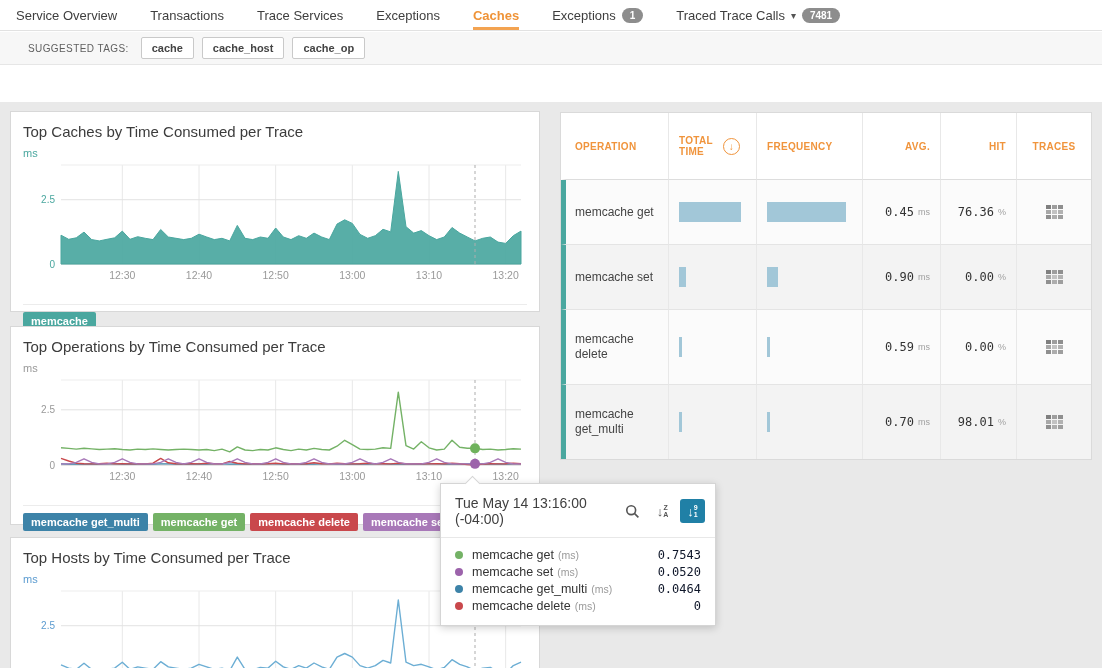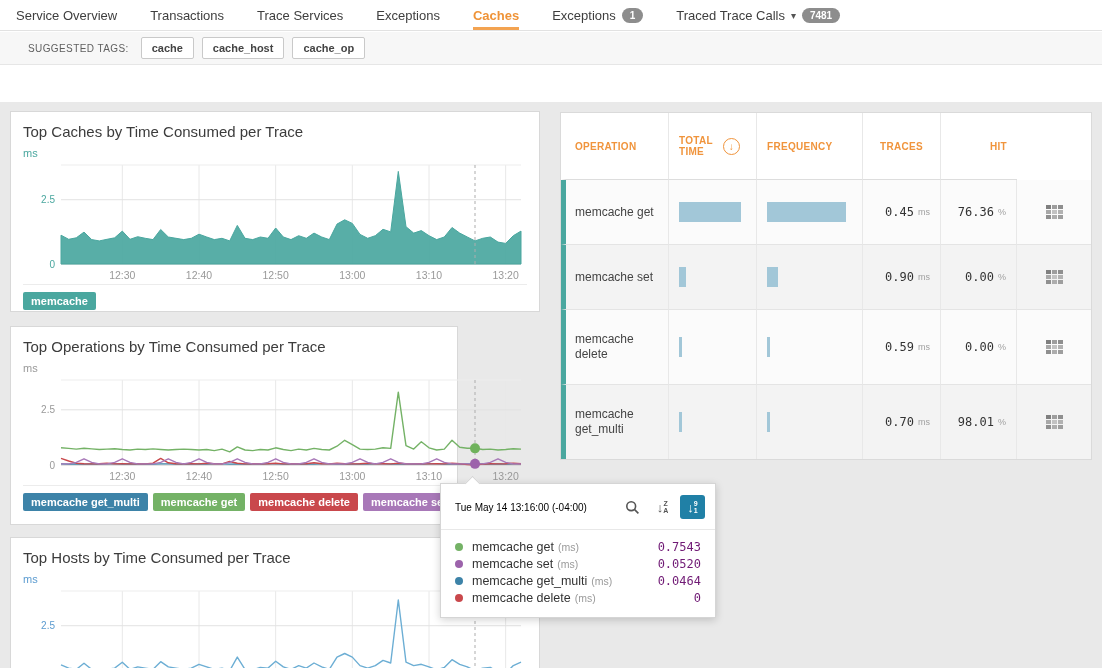--- a/index.html
+++ b/index.html
@@ -27,25 +27,25 @@
     color:#444; padding:4px 10px; margin-right:8px; cursor:pointer; }
   .addbtn { width:27px; height:27px; background:#fff; border:1px solid #c9c9c9; border-radius:3px;
     font-size:17px; color:#666; cursor:pointer; line-height:1; }
 
   
   .content { position:absolute; top:102px; left:0; right:0; bottom:0; background:#e9e9e9; }
   .card { position:absolute; background:#fff; border:1px solid #d8d8d8; padding:11px 12px 0 12px; }
   .card h2 { font-size:15px; font-weight:normal; color:#3c3c3c; margin-bottom:7px; }
   .ylab { font-size:11px; color:#999; margin-bottom:1px; }
   .card svg { display:block; }
-  .legendrow { border-top:1px solid #ececec; margin-top:0; padding:7px 0 8px 0; display:flex; gap:5px; }
+  .legendrow { border-top:1px solid #ececec; margin-top:20px; padding:7px 0 8px 0; display:flex; gap:5px; }
   .lchip { display:inline-block; color:#fff; font-size:11px; font-weight:bold; padding:3px 8px;
     border-radius:2px; cursor:pointer; white-space:nowrap; }
   #card0 { left:10px; top:9px;  width:530px; height:201px; }
-  #card1 { left:10px; top:224px; width:448px; height:199px; }
+  #card1 { left:10px; top:224px; width:530px; height:199px; }
   #card2 { left:10px; top:435px; width:530px; height:240px; }
 
   
   .optable { position:absolute; left:560px; top:10px; width:532px; background:#fff; border:1px solid #dadada; }
   .trow { display:grid; grid-template-columns:108px 88px 106px 78px 76px 74px; align-items:stretch; }
   .tcell { border-right:1px solid #e8e8e8; display:flex; align-items:center; padding:22px 10px; min-height:36px; }
   .tcell:last-child { border-right:none; }
   .thead .tcell { background:#fff; border-bottom:1px solid #ddd; font-size:10px; font-weight:bold;
     color:#f0943c; letter-spacing:.3px; min-height:41px; }
   .tbody .trow:nth-child(odd) .tcell { background:#fbfbfb; }
@@ -64,34 +64,34 @@
   .gridicon { display:grid; grid-template-columns:repeat(3,5px); grid-auto-rows:4px; gap:1px;
     background:none; border:none; cursor:pointer; padding:0; }
   .gridicon span { display:block; }
 
   
   .tooltip { position:absolute; left:440px; top:381px; width:276px; background:#fff;
     border:1px solid #d5d5d5; box-shadow:0 2px 8px rgba(0,0,0,.18); z-index:20; }
   .tooltip::before { content:""; position:absolute; top:-6px; left:26px; width:10px; height:10px;
     background:#fff; border-left:1px solid #d5d5d5; border-top:1px solid #d5d5d5; transform:rotate(45deg); }
   .tthead { display:flex; align-items:center; padding:11px 10px 10px 14px; }
-  .ttime { font-size:10px; color:#000000; flex:1; }
+  .ttime { font-size:14px; color:#404040; flex:1; }
   .ticon { width:25px; height:24px; display:flex; align-items:center; justify-content:center;
     background:none; border:none; color:#555; margin-left:5px; cursor:pointer; border-radius:3px; }
   .ticon.active { background:#2080a6; color:#fff; }
   .sortglyph { display:flex; align-items:center; }
   .sortglyph .arr { font-size:13px; line-height:13px; }
   .sortglyph .lets { display:flex; flex-direction:column; font-size:7px; line-height:7px; font-weight:bold; }
   .ttbody { border-top:1px solid #e8e8e8; padding:10px 14px 12px 14px; }
   .ttrow { display:flex; align-items:center; margin-bottom:3px; }
   .ttrow:last-child { margin-bottom:0; }
   .dot { width:8px; height:8px; border-radius:50%; margin-right:9px; flex:none; }
   .ttlabel { font-size:12.5px; color:#333; }
   .ttunit { font-size:10.5px; color:#9a9a9a; margin-left:4px; }
-  .ttval { margin-left:auto; font-family:"DejaVu Sans Mono", monospace; font-size:12px; color:#701a75; }
+  .ttval { margin-left:auto; font-family:"DejaVu Sans Mono", monospace; font-size:12px; color:#0f172a; }
 </style>
 </head>
 <body>
 
 <div class="app">
   <header class="topnav" id="topnav">
       <div class="navitem">
         <span class="navlabel">Service Overview</span>
       </div>
       <div class="navitem">
@@ -227,25 +227,28 @@
             <div class="tcell  opcell">
               <span>OPERATION</span>
             </div>
             <div class="tcell ">
               <span style="max-width: 38px;">TOTAL TIME</span>
               <span class="sortcircle">↓</span>
             </div>
             <div class="tcell ">
               <span>FREQUENCY</span>
             </div>
+            <div class="tcell r">
+              <span>AVG.</span>
+            </div>
+            <div class="tcell r">
+              <span>HIT</span>
+            </div>
             <div class="tcell c">
               <span>TRACES</span>
-            </div>
-            <div class="tcell r">
-              <span>HIT</span>
             </div>
           </div>
         </div>
         <div class="tbody">
           <div class="trow">
             <div class="tcell opcell">memcache get</div>
             <div class="tcell">
               <div class="bar" style="width: 92%;"></div>
             </div>
             <div class="tcell">

